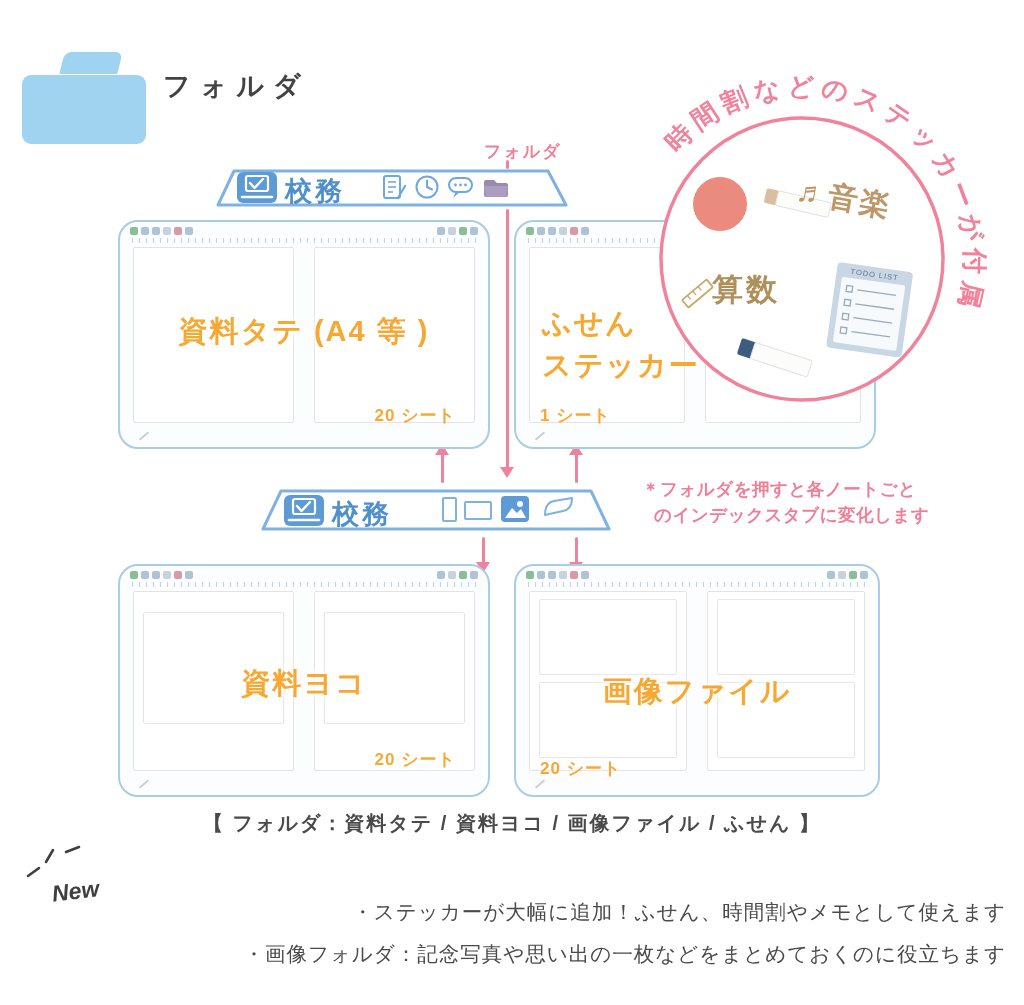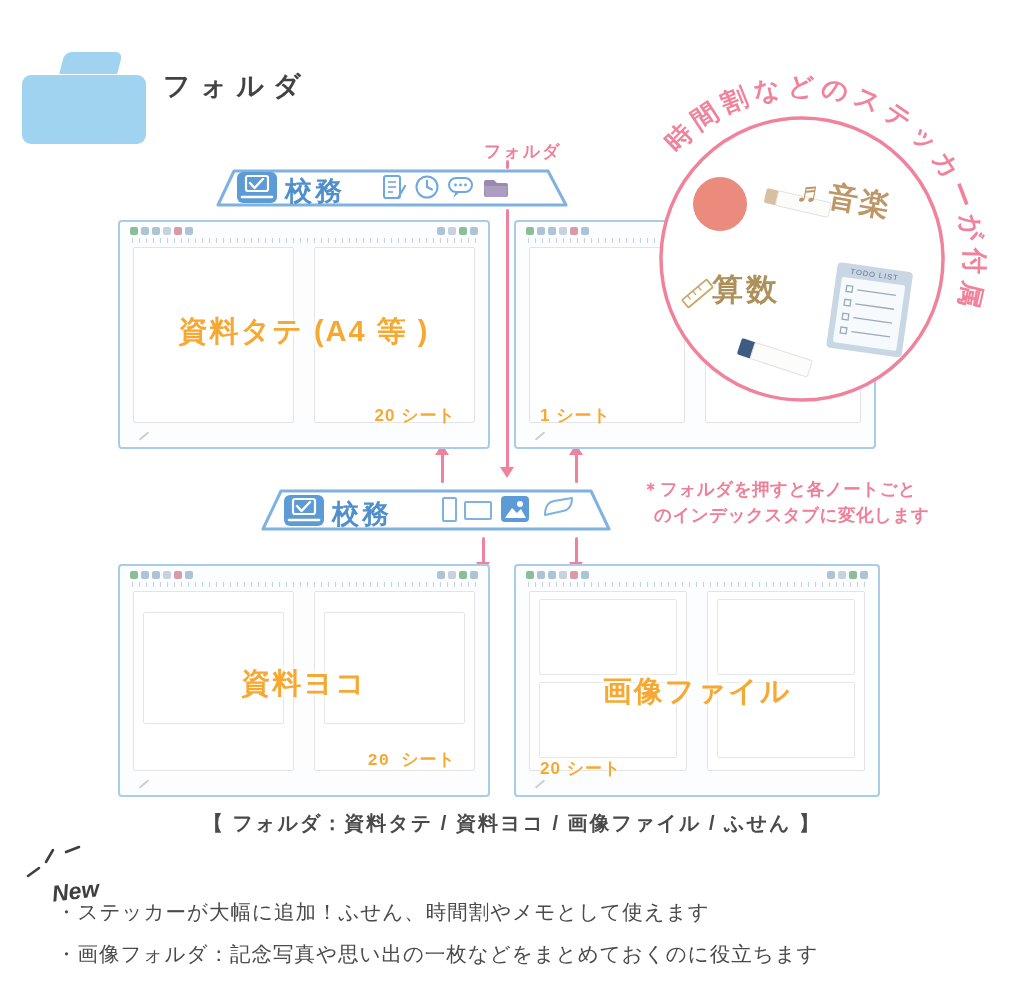--- a/index.html
+++ b/index.html
@@ -19,21 +19,21 @@
   .ahead-up   { position:absolute; width:0; height:0; border-left:7px solid transparent; border-right:7px solid transparent; border-bottom:11px solid #F0839B; }
 
   
   .tabbar { position:absolute; }
   .tabbar svg.bg { position:absolute; left:0; top:0; }
   .tb-appicon { position:absolute; width:40px; height:31px; background:#5C9BD6; border-radius:6px; display:flex; align-items:center; justify-content:center; }
   .tb-label { position:absolute; font-size:27px; font-weight:bold; color:#4E8FCC; letter-spacing:3px; }
   .tb-icon { position:absolute; width:30px; height:32px; }
 
   
-  .nb { position:absolute; border:2.5px solid #A9CCE8; border-radius:4px; background:#FBFDFE; }
+  .nb { position:absolute; border:2.5px solid #A9CCE8; border-radius:20px; background:#FBFDFE; }
   .nb-top { display:flex; justify-content:space-between; padding:5px 10px 2px; }
   .nb-icons { display:flex; gap:3px; }
   .nb-chip { width:8px; height:8px; border-radius:2px; }
   .c-green{background:#8BBD96}.c-blue{background:#AEC3D6}.c-pink{background:#D89AA6}.c-gray{background:#C8D2DC}
   .nb-ruler { height:5px; margin:1px 12px 4px; background:repeating-linear-gradient(90deg,#C5D3E0 0 1px,transparent 1px 7px); }
   .nb-pages { display:flex; justify-content:space-between; padding:0 13px; }
   .nb-page { width:47%; background:#fff; border:1.5px solid #E3E3E3; border-radius:2px; position:relative; }
   .pg-tall { height:176px; }
   .pg-low  { height:180px; }
   .frame { border:1.5px solid #E6E6E6; border-radius:2px; background:#fff; }
@@ -48,21 +48,21 @@
   .tab-note { position:absolute; left:642px; top:436px; color:#EE7F99; font-size:17.5px; font-weight:bold; letter-spacing:0.5px; line-height:1.5; }
   .tab-note .l2 { padding-left:12px; }
 
   
   .sticker-area { position:absolute; left:612px; top:28px; }
 
   
   .caption { position:absolute; left:0; top:770px; width:100%; text-align:center; font-size:20px; font-weight:bold; color:#4A4A4A; letter-spacing:2px; }
   .new-badge { position:absolute; left:52px; top:838px; font-size:23px; font-weight:bold; font-style:italic; color:#3F3F3F; transform:rotate(-7deg); }
   .sparkles { position:absolute; left:22px; top:796px; }
-  .bullets { position:absolute; left:56px; top:860px; width:950px; color:#4A4A4A; }
+  .bullets { position:absolute; left:56px; top:860px; width:950px; color:#4A4A4A;text-align:right; }
   .bullets p { font-size:20.5px; letter-spacing:1px; margin:0 0 17px; line-height:1.2; }
 </style>
 </head>
 <body>
 
 <div id="stage">
 
   <div class="big-folder">
     <div class="bf-tab"></div>
     <div class="bf-body"></div>
@@ -127,25 +127,29 @@
           <span class="nb-chip c-gray"></span>
           <span class="nb-chip c-green"></span>
           <span class="nb-chip c-blue"></span>
       </div>
     </div>
     <div class="nb-ruler"></div>
     <div class="nb-pages">
       <div class="nb-page pg-tall"></div>
       <div class="nb-page pg-tall"></div>
     </div>
+    <div class="fusen-title">
+      <div>ふせん</div>
+      <div>ステッカー</div>
+    </div>
     <div class="nb-sheets" style="left:24px; bottom:20px;">1 シート</div>
     <div class="pencil"></div>
   </div>
 
-  <div class="nb" style="left:118px; top:524px; width:372px; height:233px;font-family:Liberation Mono, monospace;">
+  <div class="nb" style="left:118px; top:524px; width:372px; height:233px;">
     <div class="nb-top">
       <div class="nb-icons">
         <span class="nb-chip c-green"></span>
           <span class="nb-chip c-blue"></span>
           <span class="nb-chip c-blue"></span>
           <span class="nb-chip c-gray"></span>
           <span class="nb-chip c-pink"></span>
           <span class="nb-chip c-blue"></span>
       </div>
       <div class="nb-icons">

